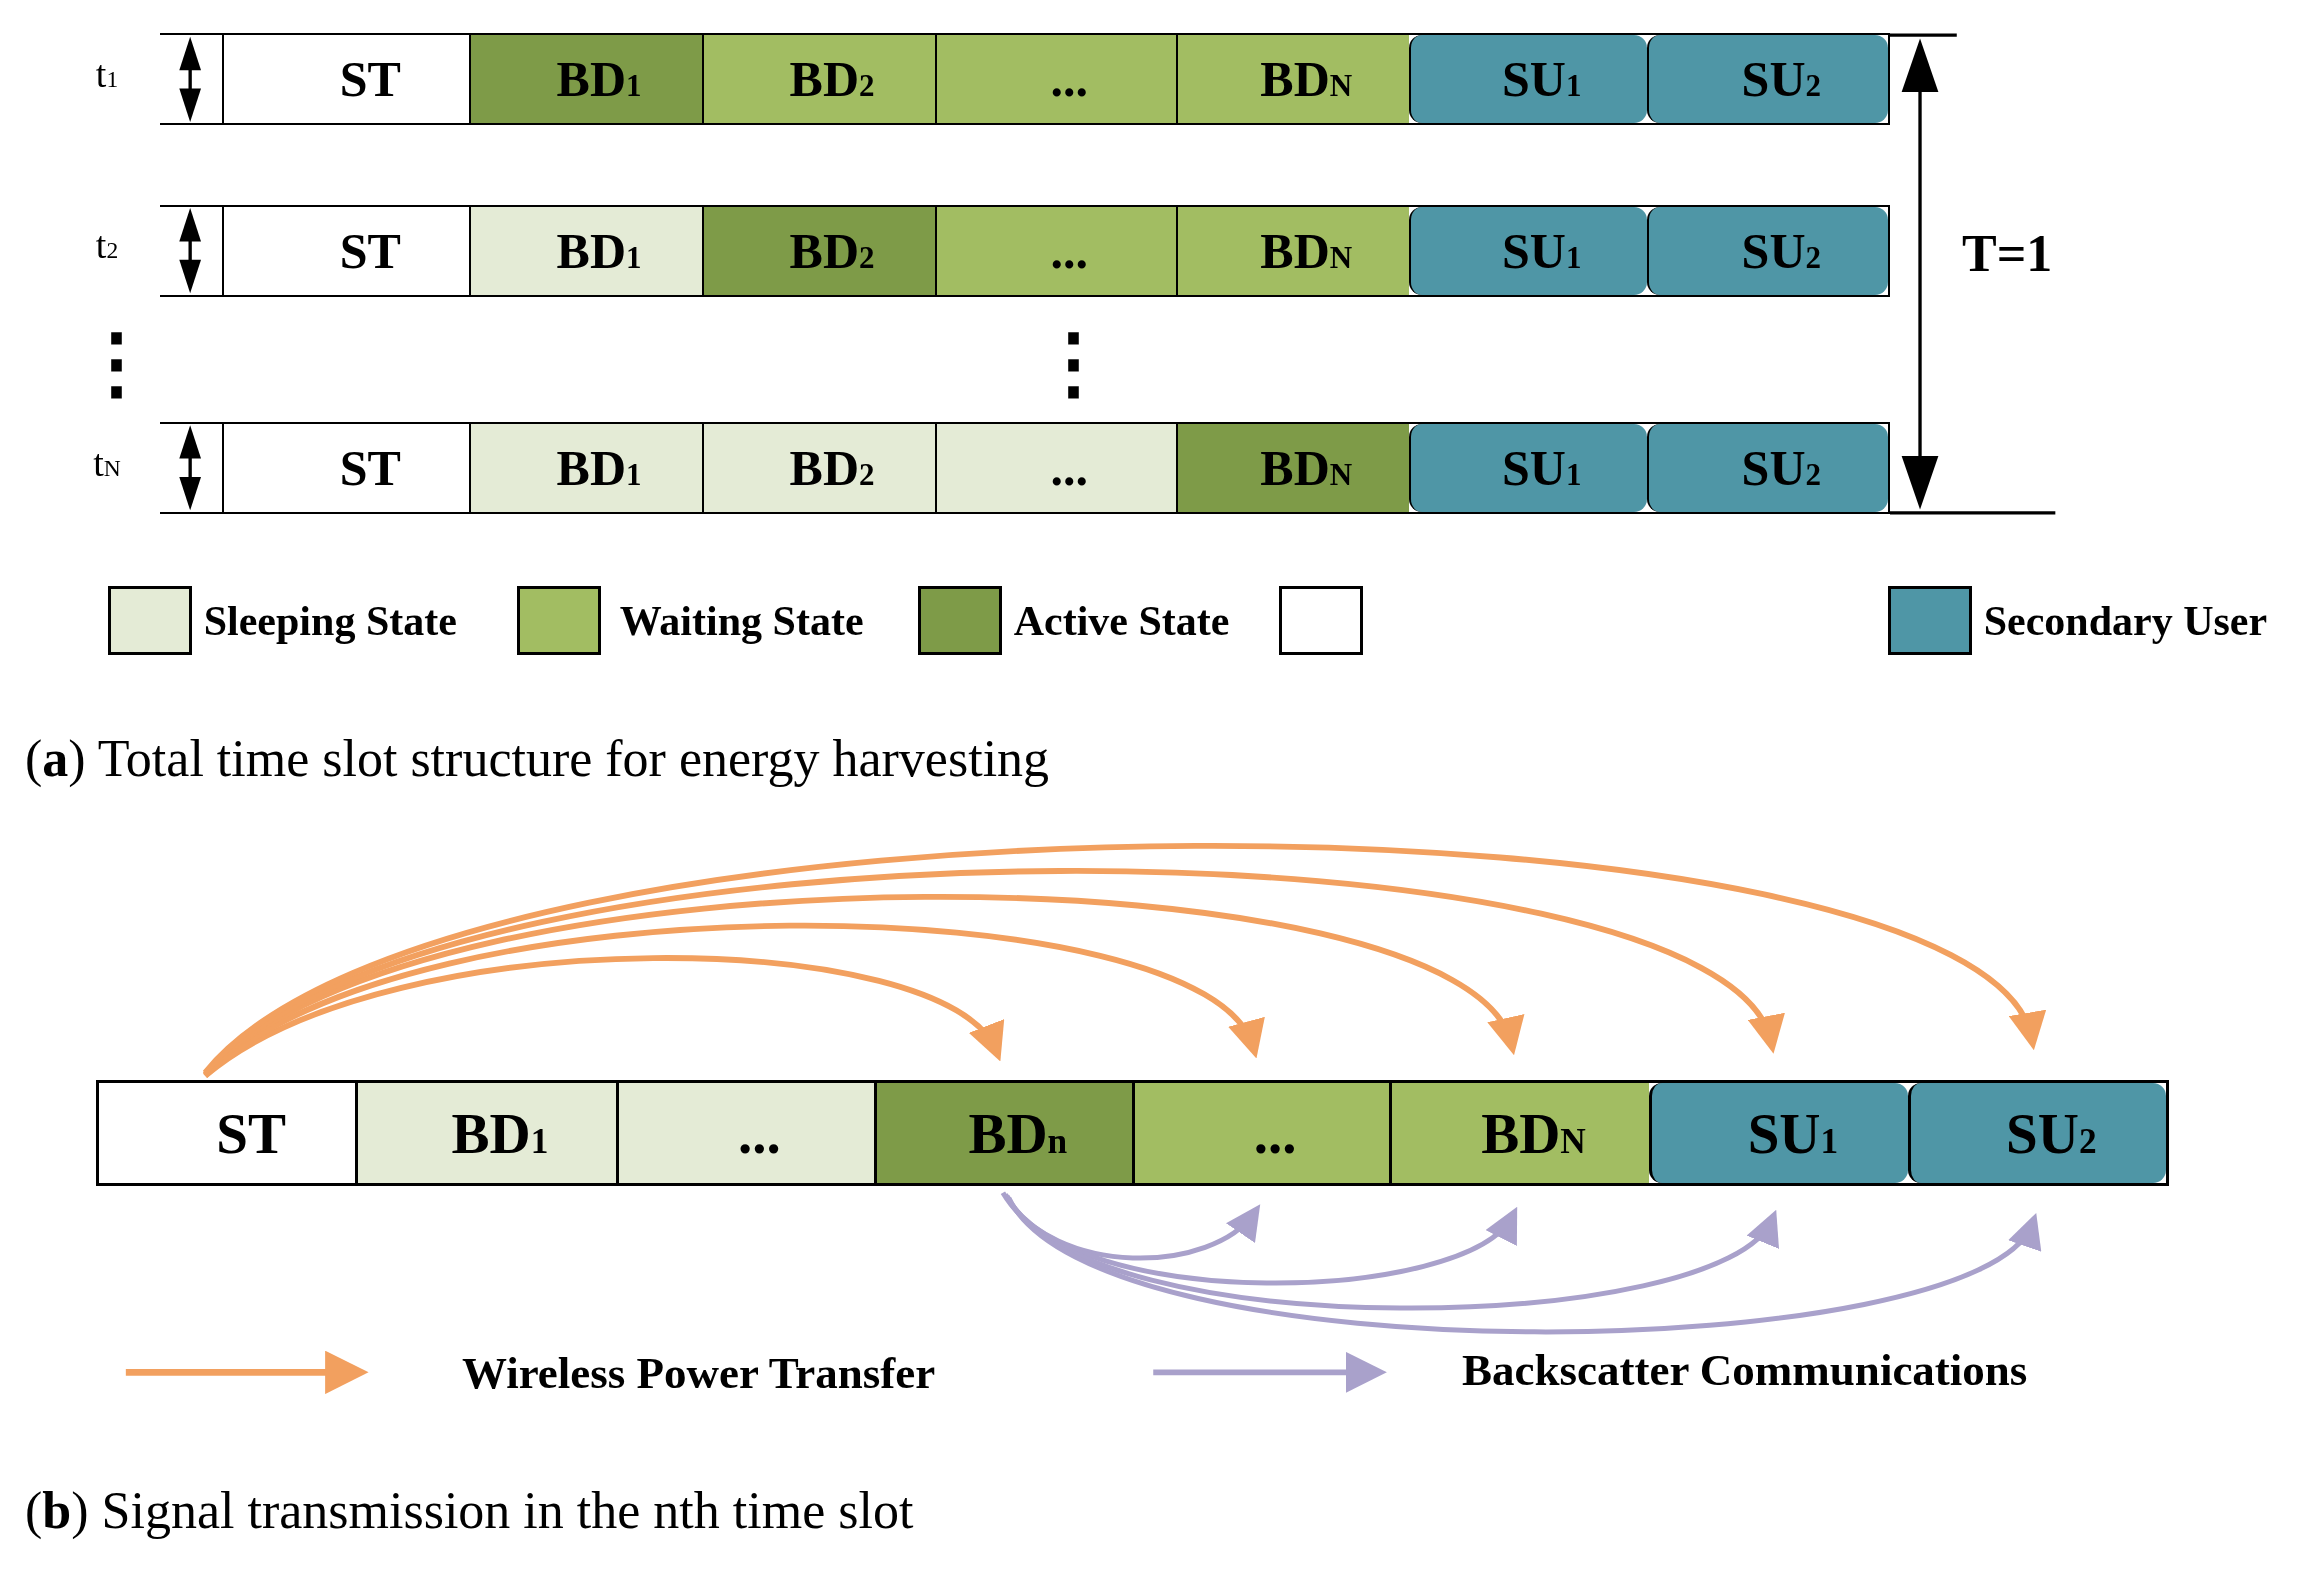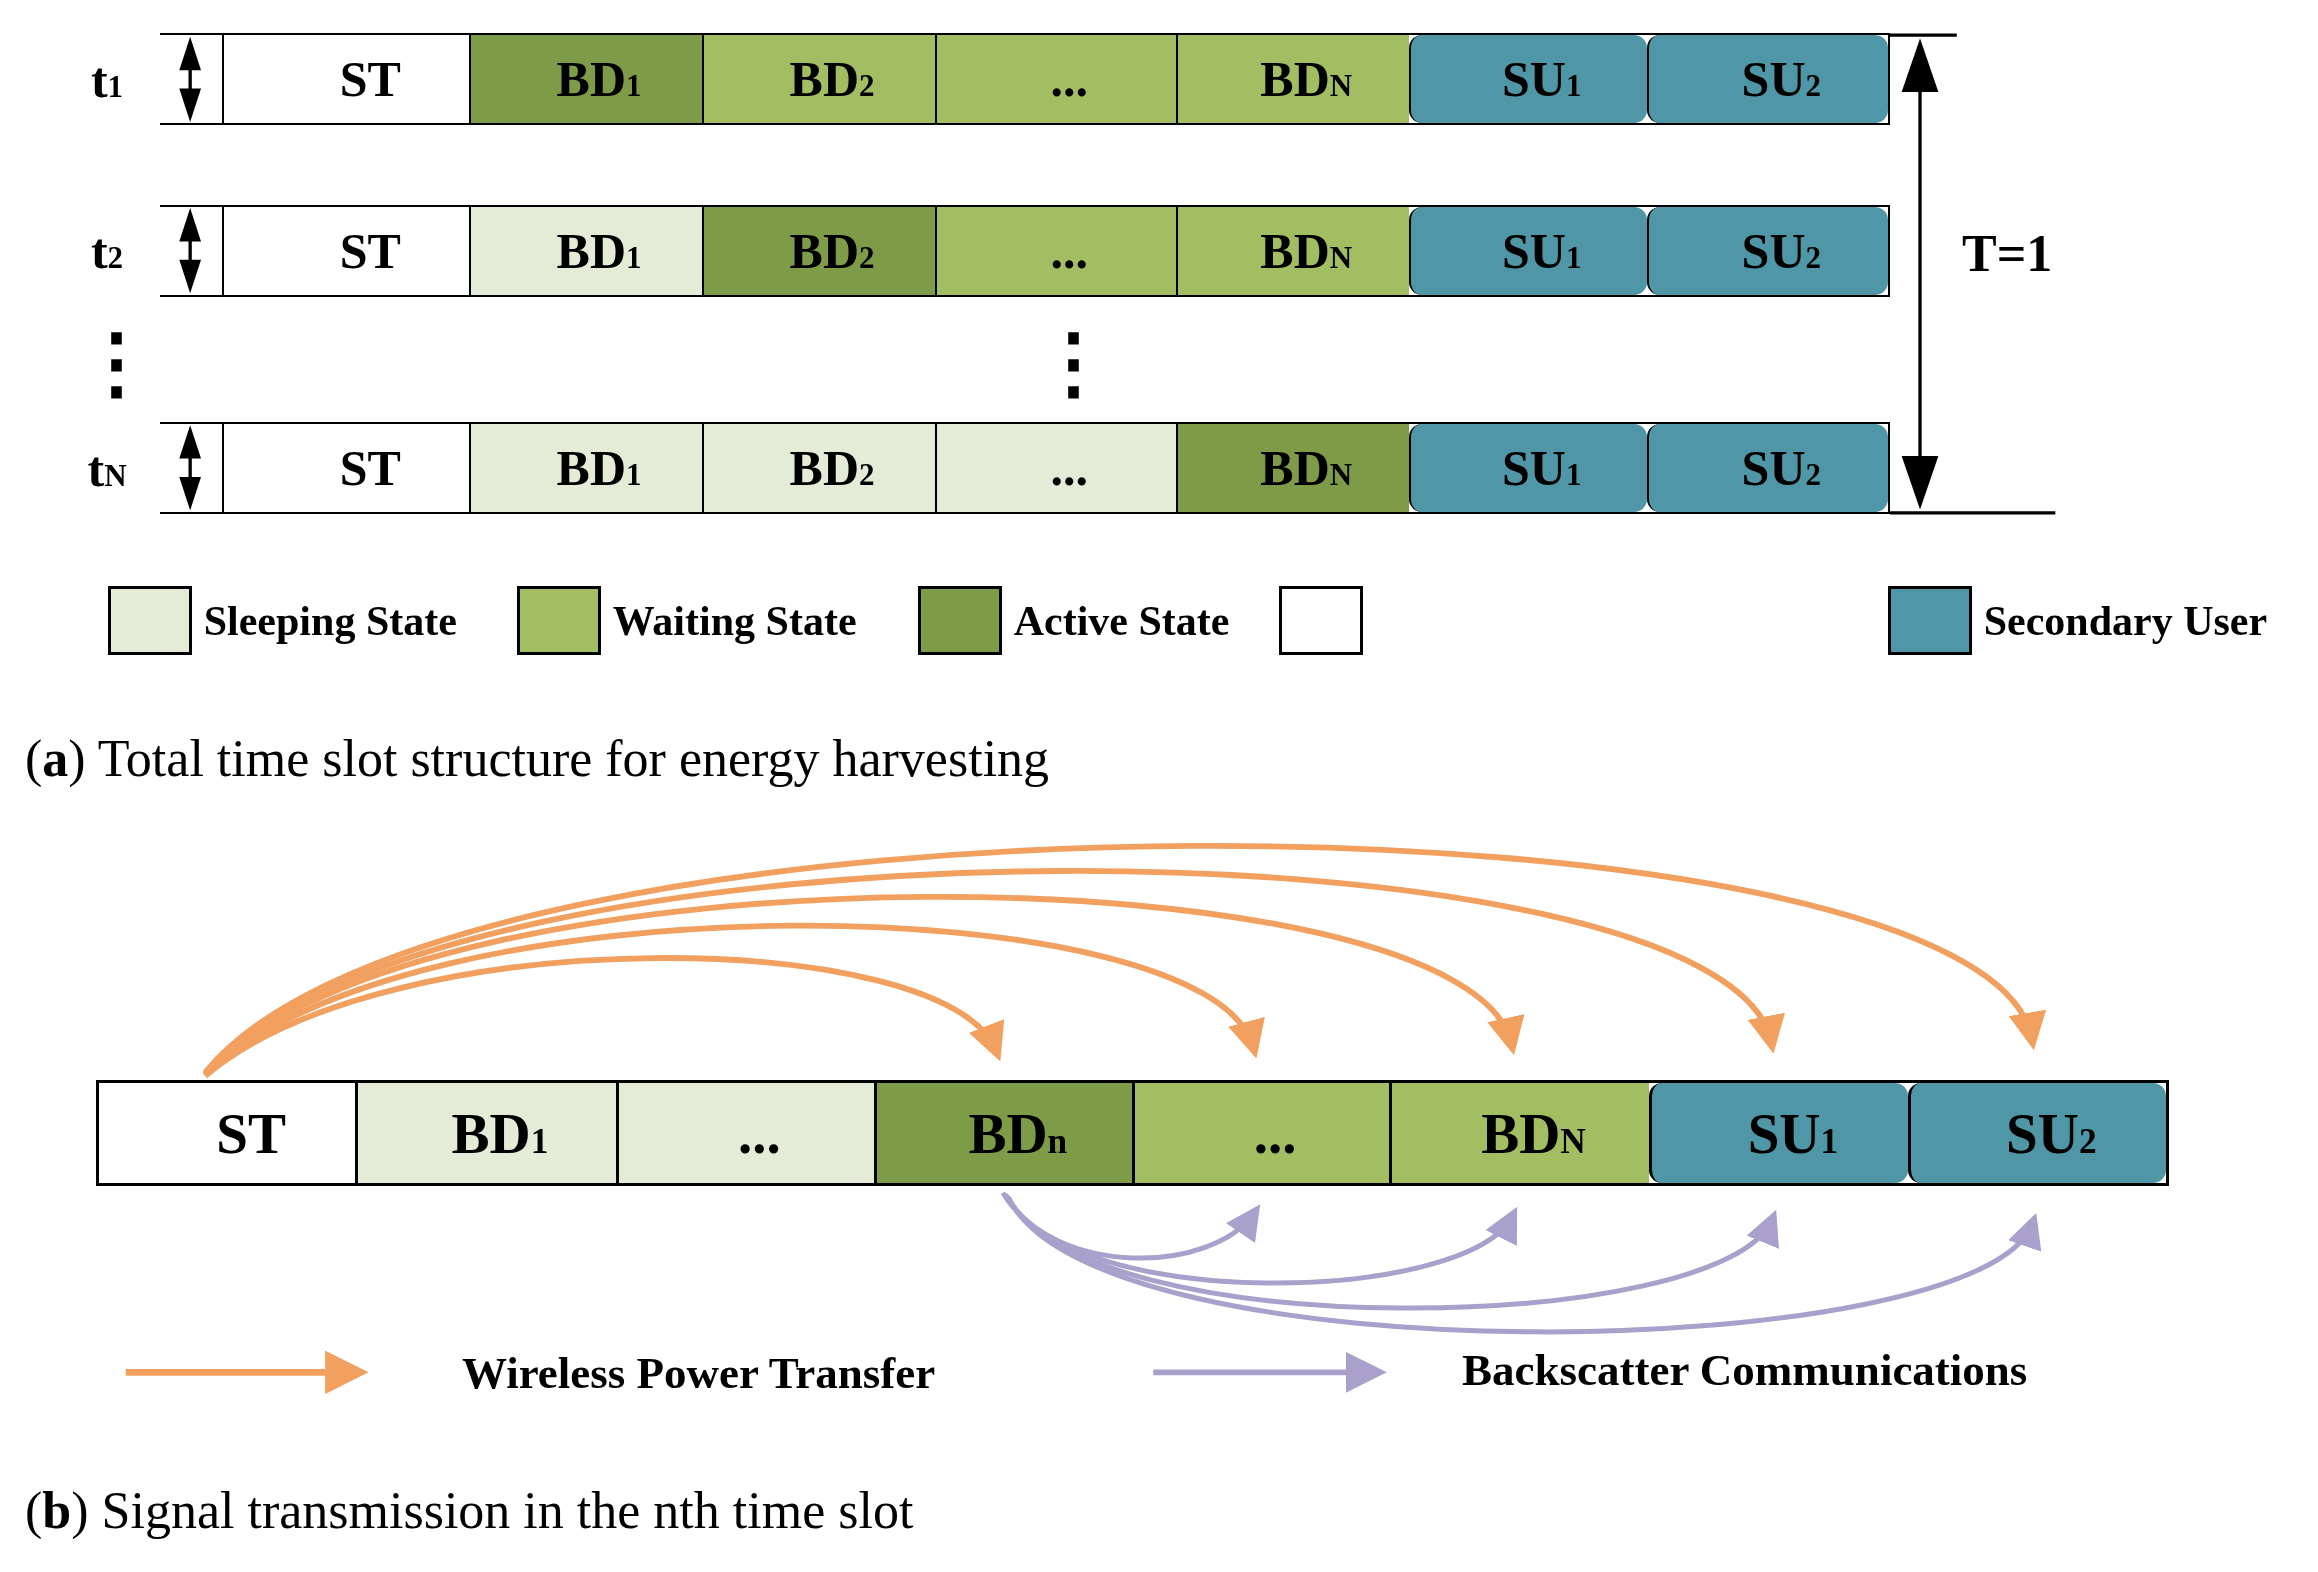--- a/index.html
+++ b/index.html
@@ -18,21 +18,21 @@
   .bar.thick .cell + .cell{border-left-width:3.3px;}
   .cell[data-state="sleeping"]{background:var(--c-sleeping);}
   .cell[data-state="waiting"]{background:var(--c-waiting);}
   .cell[data-state="active"]{background:var(--c-active);}
   .cell[data-state="st"]{background:var(--c-st);padding-left:48px;}
   .cell[data-state="su"]{background:var(--c-su);border-radius:13px;}
   .bar-a .cell{font-size:50px;}
   .bar-b .cell{font-size:57px;}
   .sub{font-size:0.62em;}
   
-  .t-label{position:absolute;width:100px;text-align:center;font-weight:bold;font-size:50px;line-height:1;}
+  .t-label{position:absolute;width:100px;text-align:center;font-weight:normal;font-size:38px;line-height:1;}
   .overhang{position:absolute;left:160px;width:62px;height:92px;box-sizing:border-box;
             border-top:2.5px solid var(--c-line);border-bottom:2.5px solid var(--c-line);}
   .vdots{position:absolute;font-size:79px;font-weight:bold;line-height:0.9;}
   .t-total{position:absolute;font-weight:bold;font-size:52px;}
   
   .legend-item{position:absolute;display:flex;align-items:center;height:77px;padding-left:28px;}
   .swatch{width:84px;height:69px;box-sizing:border-box;border:3.3px solid var(--c-line);margin-right:11.7px;flex:none;}
   .swatch[data-state="sleeping"]{background:var(--c-sleeping);}
   .swatch[data-state="waiting"]{background:var(--c-waiting);}
   .swatch[data-state="active"]{background:var(--c-active);}
@@ -142,21 +142,21 @@
         </div>
     </div>
 
     <div class="t-total" style="left:1962px;top:224px;">T=1</div>
 
     <div>
       <div class="legend-item" style="left:80px;top:582px;">
         <div class="swatch" data-state="sleeping"></div>
         <span class="lg-text">Sleeping State</span>
       </div>
-      <div class="legend-item" style="left:489px;top:582px;">
+      <div class="legend-item" style="left:489px;top:582px;gap:7px;">
         <div class="swatch" data-state="waiting"></div>
         <span class="lg-text">Waiting State</span>
       </div>
       <div class="legend-item" style="left:890px;top:582px;">
         <div class="swatch" data-state="active"></div>
         <span class="lg-text">Active State</span>
       </div>
       <div class="legend-item" style="left:1251px;top:582px;">
         <div class="swatch" data-state="st"></div>
       </div>

